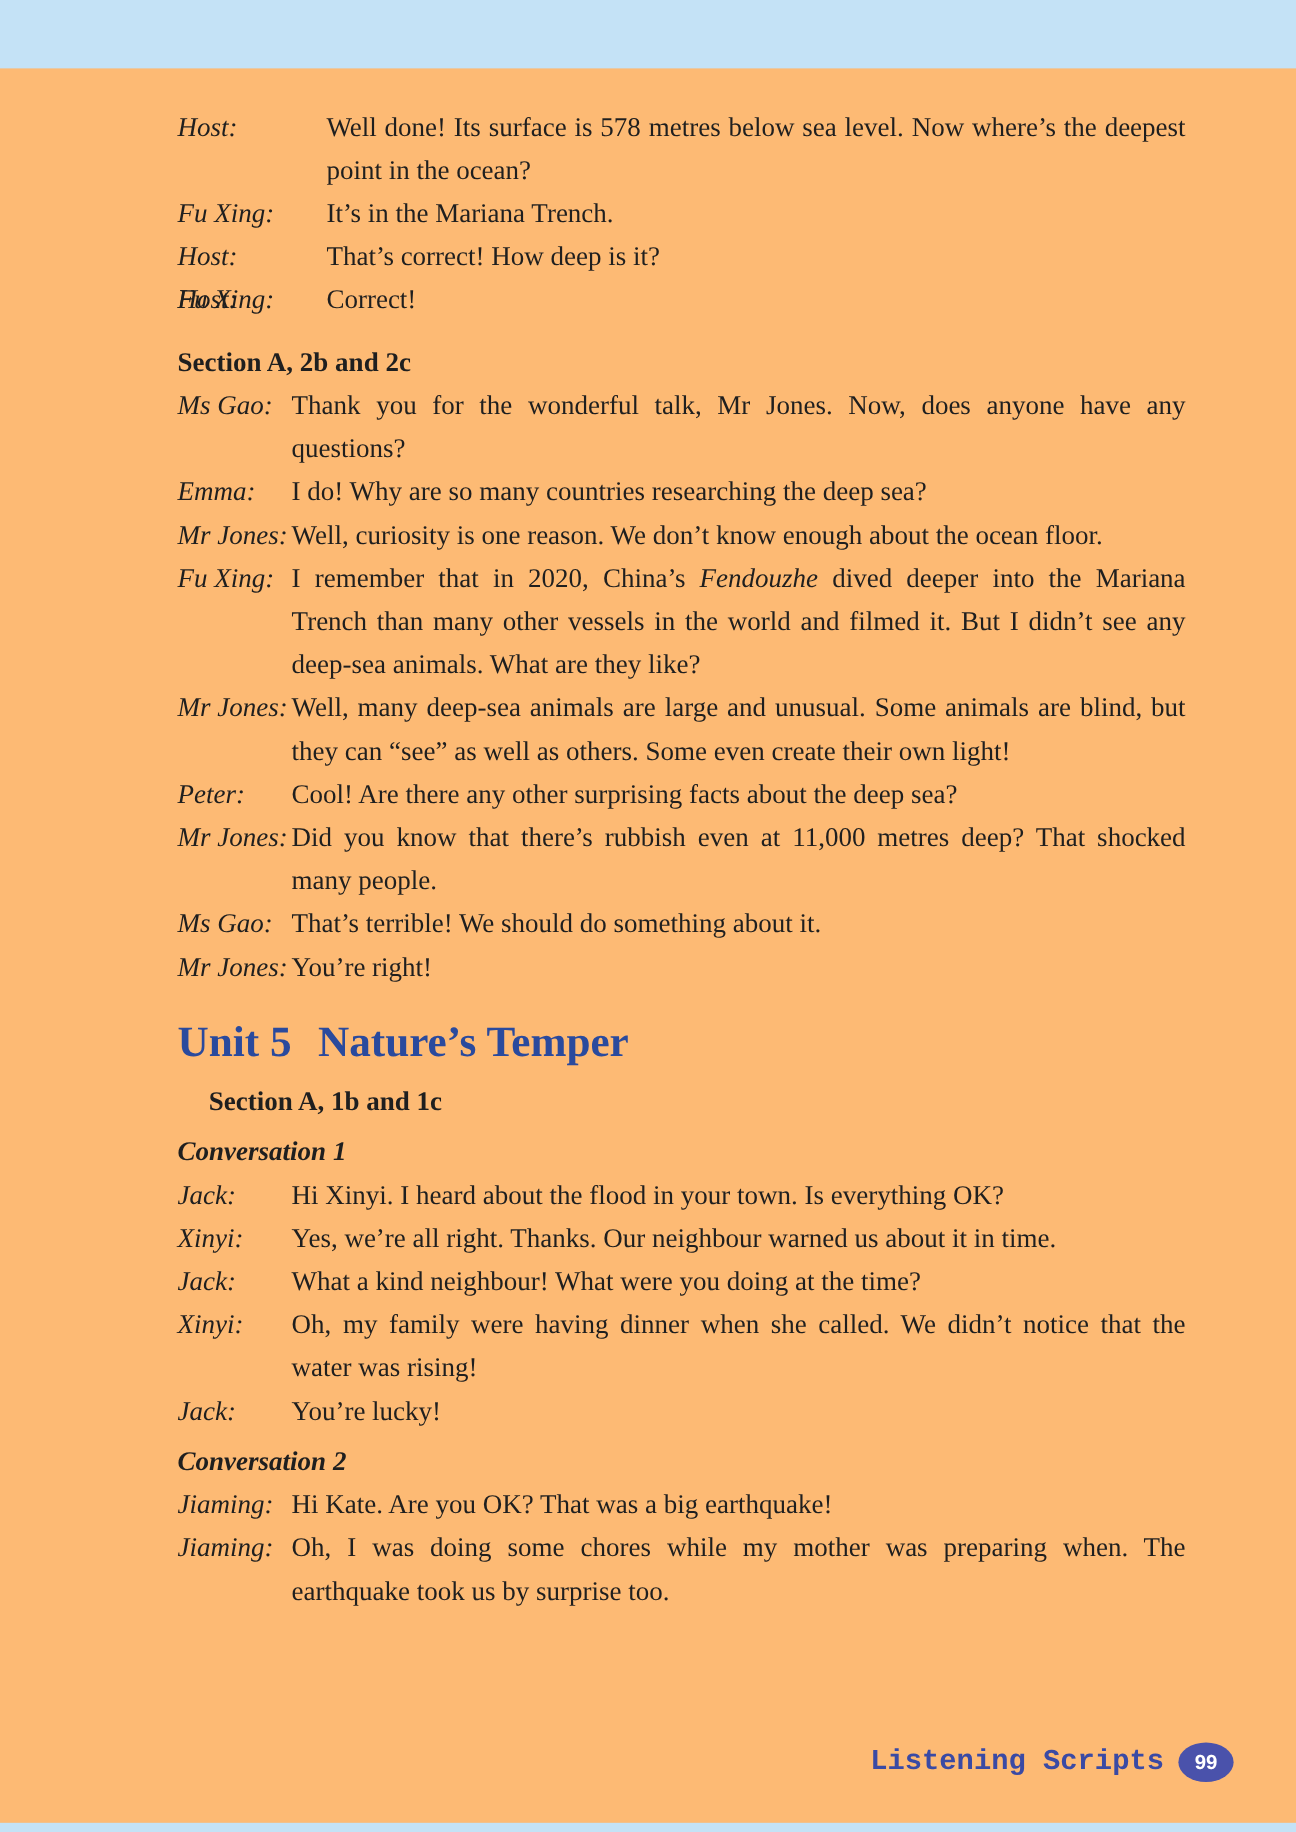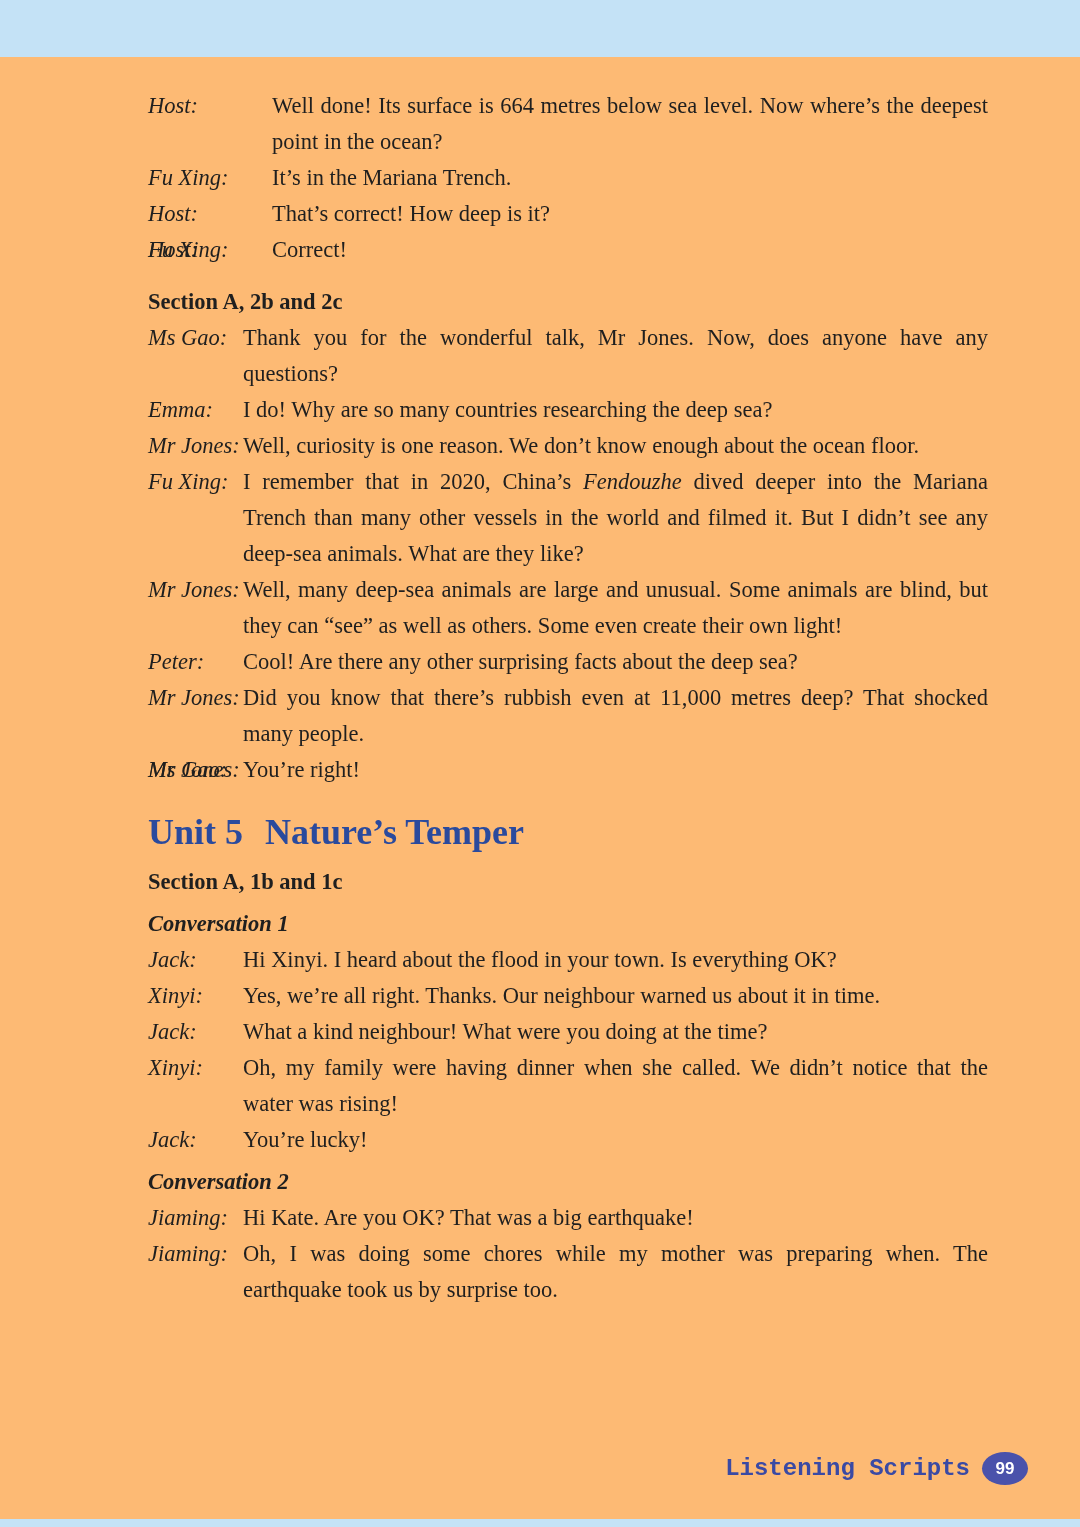--- a/index.html
+++ b/index.html
@@ -34,21 +34,21 @@
     font-weight:bold;
     margin-top:16px;
   }
   .unit-heading{
     margin-top:24px;
     font-size:36px;line-height:40px;
     font-weight:bold;
     color:#2a4a9d;
   }
   .unit-heading .unit-label{margin-right:22px;}
-  .section-heading-2{font-weight:bold;margin-top:12px;}
+  .section-heading-2{font-weight:bold;margin-top:12px;margin-left:26px;}
   .conv-heading{
     font-weight:bold;font-style:italic;
     margin-top:6px;
   }
   .footer{
     position:absolute;top:1452px;right:52px;
     display:flex;align-items:center;gap:12px;
   }
   .footer-label{
     font-family:Liberation Mono, monospace;
@@ -68,21 +68,21 @@
 <body>
 
 <div class="page">
   <div class="band-top"></div>
 
   <div class="content">
 
     <div class="indent-wide">
       <div class="entry">
         <span class="speaker">Host:</span>
-        <span class="utterance">Well done! Its surface is 664 metres below sea level. Now where’s the deepest point in the ocean?</span>
+        <span class="utterance">Well done! Its surface is 578 metres below sea level. Now where’s the deepest point in the ocean?</span>
       </div>
       <div class="entry">
         <span class="speaker">Fu Xing:</span>
         <span class="utterance">It’s in the Mariana Trench.</span>
       </div>
       <div class="entry">
         <span class="speaker">Host:</span>
         <span class="utterance">That’s correct! How deep is it?</span>
       </div>
       <div class="entry">
@@ -120,20 +120,21 @@
       <div class="entry">
         <span class="speaker">Peter:</span>
         <span class="utterance">Cool! Are there any other surprising facts about the deep sea?</span>
       </div>
       <div class="entry">
         <span class="speaker">Mr Jones:</span>
         <span class="utterance">Did you know that there’s rubbish even at 11,000 metres deep? That shocked many people.</span>
       </div>
       <div class="entry">
         <span class="speaker">Ms Gao:</span>
+        <span class="utterance">That’s terrible! We should do something about it.</span>
       </div>
       <div class="entry">
         <span class="speaker">Mr Jones:</span>
         <span class="utterance">You’re right!</span>
       </div>
     </div>
 
     <div class="unit-heading">
       <span class="unit-label">Unit 5</span><span>Nature’s Temper</span>
     </div>

